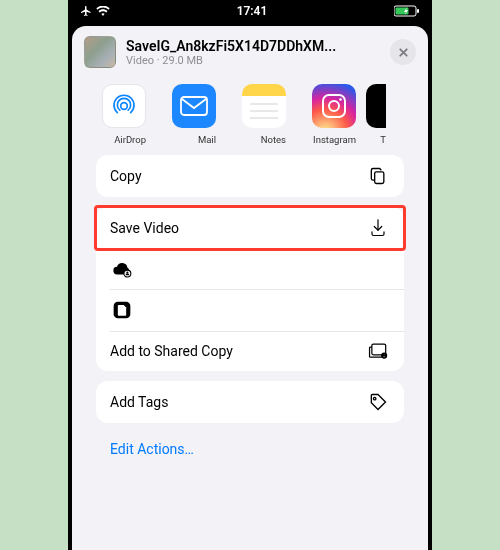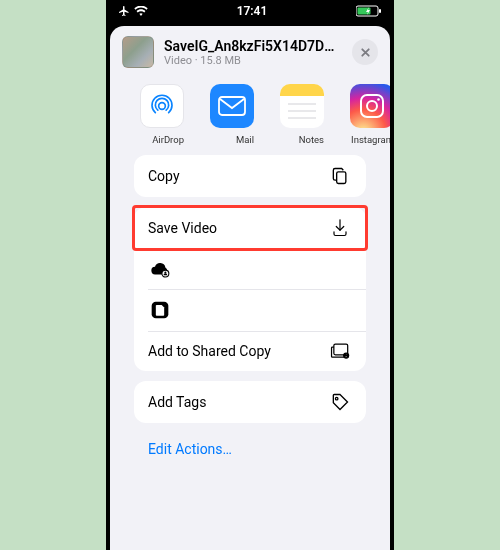--- a/index.html
+++ b/index.html
@@ -1,17 +1,17 @@
 <!DOCTYPE html>
 <html><head>
 <meta charset="utf-8">
 <style>
   * { margin: 0; padding: 0; box-sizing: border-box; font-family: -apple-system, BlinkMacSystemFont, "Segoe UI", Roboto, Helvetica, Arial, sans-serif; }
   body { background: #c5e0c5; width: 500px; height: 550px; display: flex; justify-content: center; }
-  .phone { width: 288px; height: 550px; background: #000; position: relative; overflow: hidden; }
+  .phone { width: 364px; height: 550px; background: #000; position: relative; overflow: hidden; }
   .statusbar { height: 22px; display: flex; align-items: center; justify-content: space-between; padding: 0 12px; color: #fff; font-size: 12px; font-weight: 600; }
   .statusbar .left { display: flex; align-items: center; gap: 4px; }
   .statusbar .right { display: flex; align-items: center; gap: 4px; }
   .share-sheet { position: absolute; left: 4px; right: 4px; top: 26px; bottom: 0; background: #f2f2f7; border-radius: 14px 14px 0 0; overflow: hidden; }
   .sheet-header { display: flex; align-items: center; padding: 10px 12px; gap: 10px; }
   .thumb { width: 32px; height: 32px; border-radius: 6px; background: linear-gradient(135deg,#b49c8a,#8d9f8d 40%,#a6afb5 70%,#c8b9a4); flex: 0 0 auto; border:1px solid rgba(0,0,0,0.1);}
   .file-info { flex: 1; min-width: 0; }
   .file-title { font-size: 14px; font-weight: 600; color: #000; white-space: nowrap; overflow: hidden; text-overflow: ellipsis; }
   .file-meta { font-size: 11px; color: #8e8e93; white-space: nowrap; }
   .close-btn { width: 26px; height: 26px; border-radius: 50%; background: #e5e5ea; display: flex; align-items: center; justify-content: center; flex: 0 0 auto; cursor: pointer; }
@@ -65,21 +65,21 @@
     </div>
   </div>
 
   <div class="share-sheet">
 
     <div class="sheet-header">
       <div class="thumb"></div>
       <div class="file-info">
         <div class="file-title">SaveIG_An8kzFi5X14D7DDhXM...</div>
         <div class="file-meta">
-          <span>Video</span> · <span>15.8 MB</span>
+          <span>Video</span> · <span>29.0 MB</span>
         </div>
       </div>
       <div class="close-btn">
         <span>
           <svg viewBox="0 0 24 24" fill="none" stroke="#7c7c82" stroke-width="4" stroke-linecap="round">
               <path d="M5 5l14 14M19 5L5 19"></path>
             </svg>
         </span>
       </div>
     </div>

